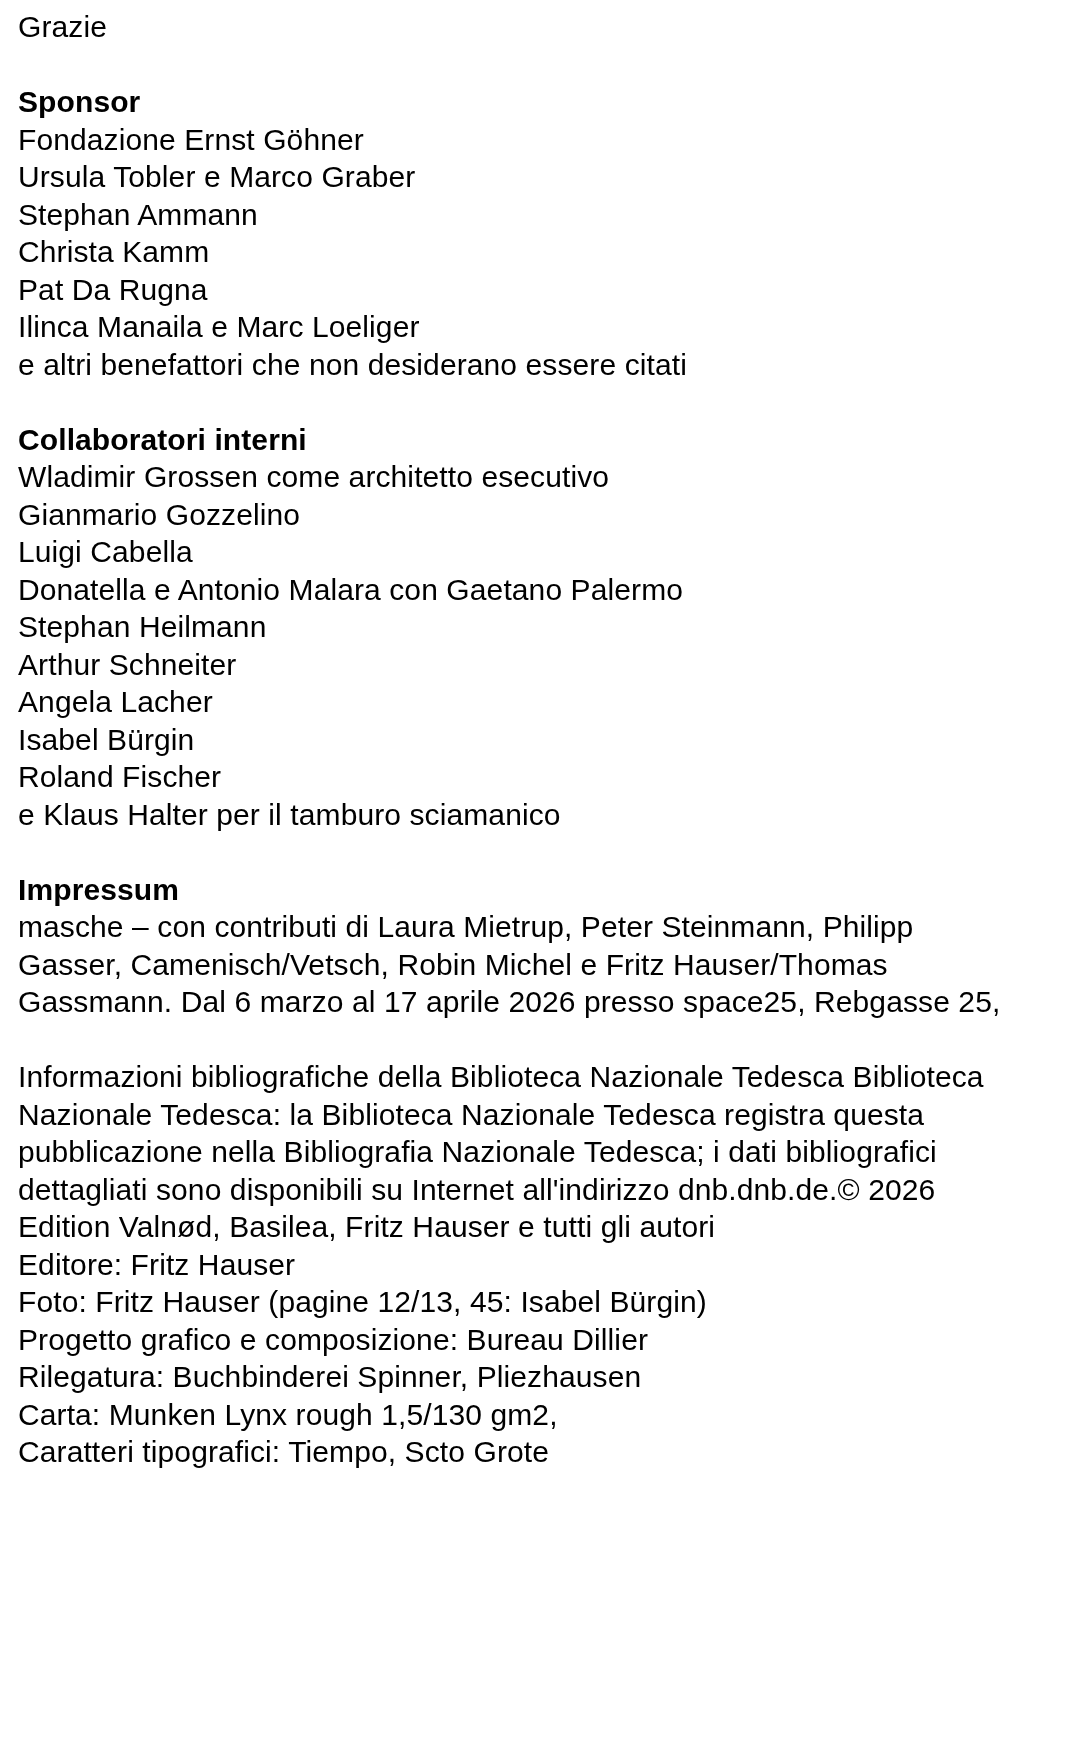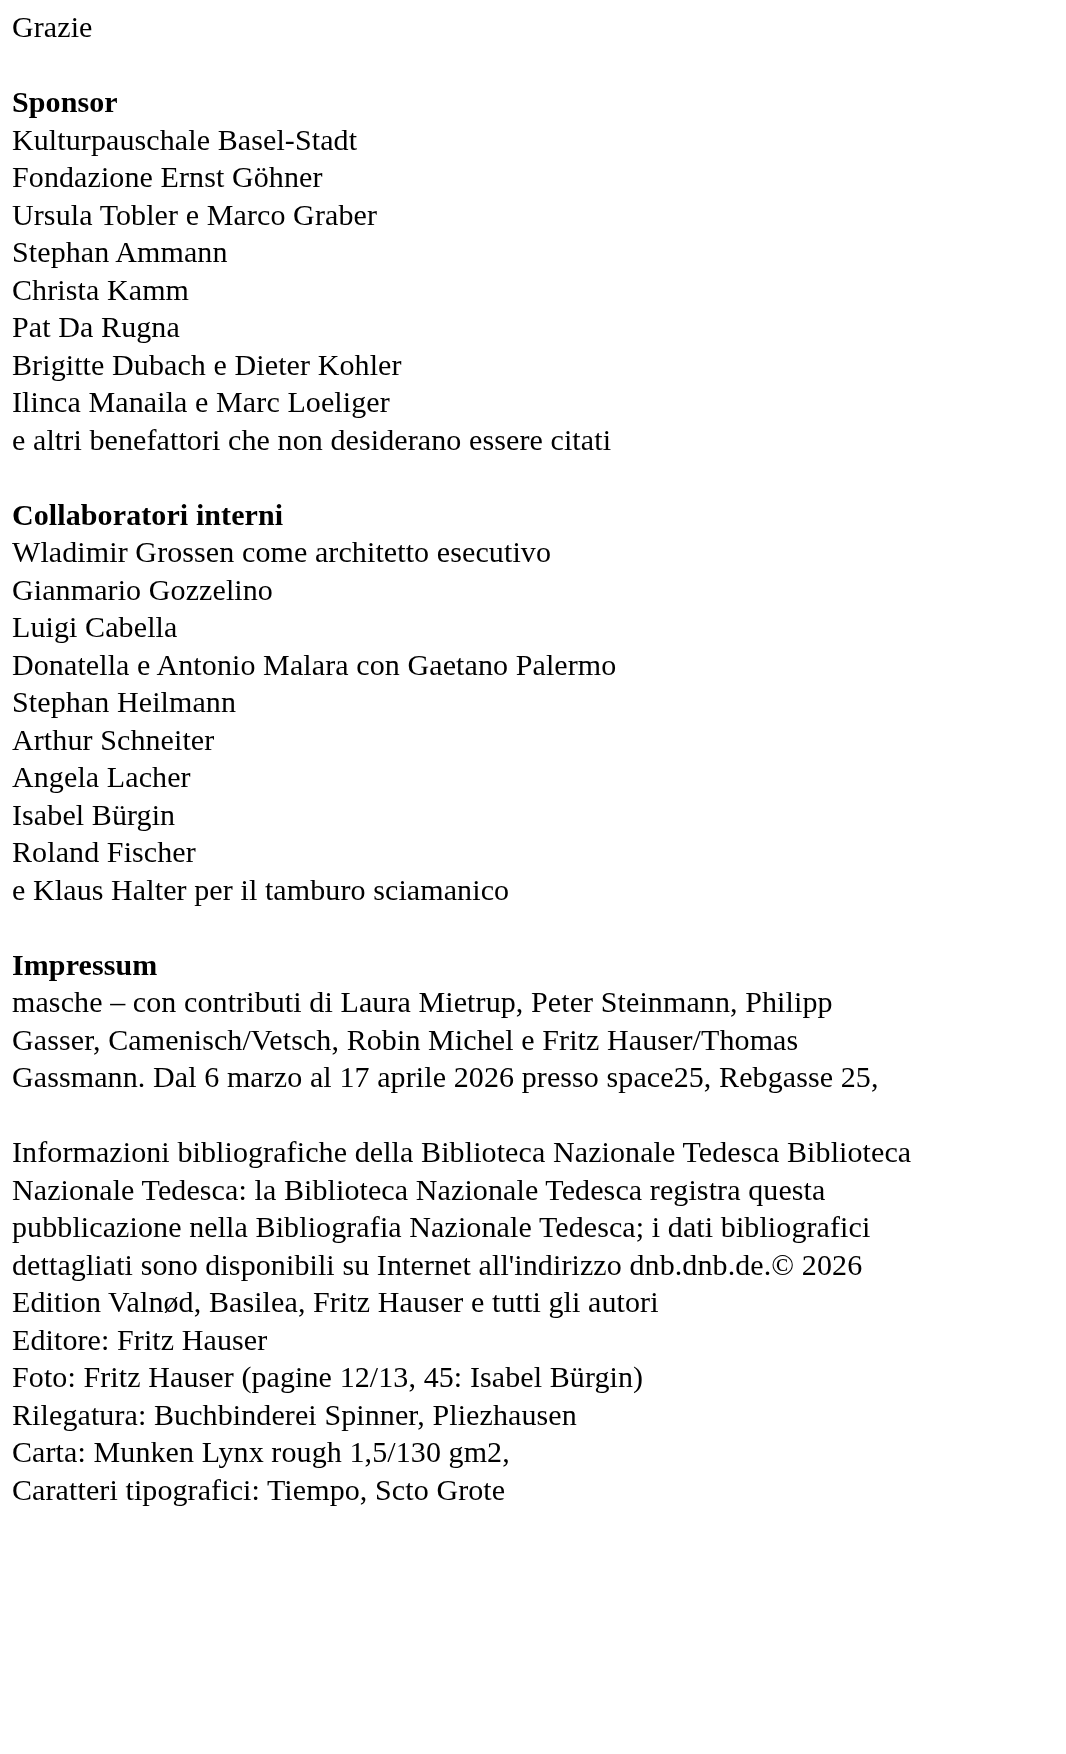--- a/index.html
+++ b/index.html
@@ -8,22 +8,22 @@
     background: #ffffff;
   }
   body {
     width: 1066px;
     min-height: 1754px;
   }
   .page {
     box-sizing: border-box;
     width: 916px;
     min-height: 1754px;
-    padding: 8px 20px 20px 12px;
-    font-family: Liberation Serif, serif;
+    padding: 8px 20px 20px 18px;
+    font-family: Liberation Sans, sans-serif;
     font-size: 30px;
     line-height: 37.5px;
     color: #000000;
     background: #ffffff;
     letter-spacing: 0.1px;
   }
   .line {
     white-space: nowrap;
     min-height: 37.5px;
   }
@@ -38,27 +38,25 @@
 <body>
 
 <div class="page">
 
   <div class="line">Grazie</div>
   <div class="spacer"></div>
 
   <section class="section">
     <div class="line heading">Sponsor</div>
     <div>
-        <div class="line">Kulturpauschale Basel-Stadt</div>
         <div class="line">Fondazione Ernst Göhner</div>
         <div class="line">Ursula Tobler e Marco Graber</div>
         <div class="line">Stephan Ammann</div>
         <div class="line">Christa Kamm</div>
         <div class="line">Pat Da Rugna</div>
-        <div class="line">Brigitte Dubach e Dieter Kohler</div>
         <div class="line">Ilinca Manaila e Marc Loeliger</div>
         <div class="line">e altri benefattori che non desiderano essere citati</div>
       </div>
   </section>
   <div class="spacer"></div>
 
   <section class="section">
     <div class="line heading">Collaboratori interni</div>
     <div>
         <div class="line">Wladimir Grossen come architetto esecutivo</div>
@@ -84,19 +82,20 @@
       </div>
     <div class="spacer"></div>
     <div>
         <div class="line">Informazioni bibliografiche della Biblioteca Nazionale Tedesca Biblioteca</div>
         <div class="line">Nazionale Tedesca: la Biblioteca Nazionale Tedesca registra questa</div>
         <div class="line">pubblicazione nella Bibliografia Nazionale Tedesca; i dati bibliografici</div>
         <div class="line">dettagliati sono disponibili su Internet all'indirizzo dnb.dnb.de.© 2026</div>
         <div class="line">Edition Valnød, Basilea, Fritz Hauser e tutti gli autori</div>
         <div class="line">Editore: Fritz Hauser</div>
         <div class="line">Foto: Fritz Hauser (pagine 12/13, 45: Isabel Bürgin)</div>
+        <div class="line">Progetto grafico e composizione: Bureau Dillier</div>
         <div class="line">Rilegatura: Buchbinderei Spinner, Pliezhausen</div>
         <div class="line">Carta: Munken Lynx rough 1,5/130 gm2,</div>
         <div class="line">Caratteri tipografici: Tiempo, Scto Grote</div>
       </div>
   </section>
 
 </div>
 
 </body></html>

